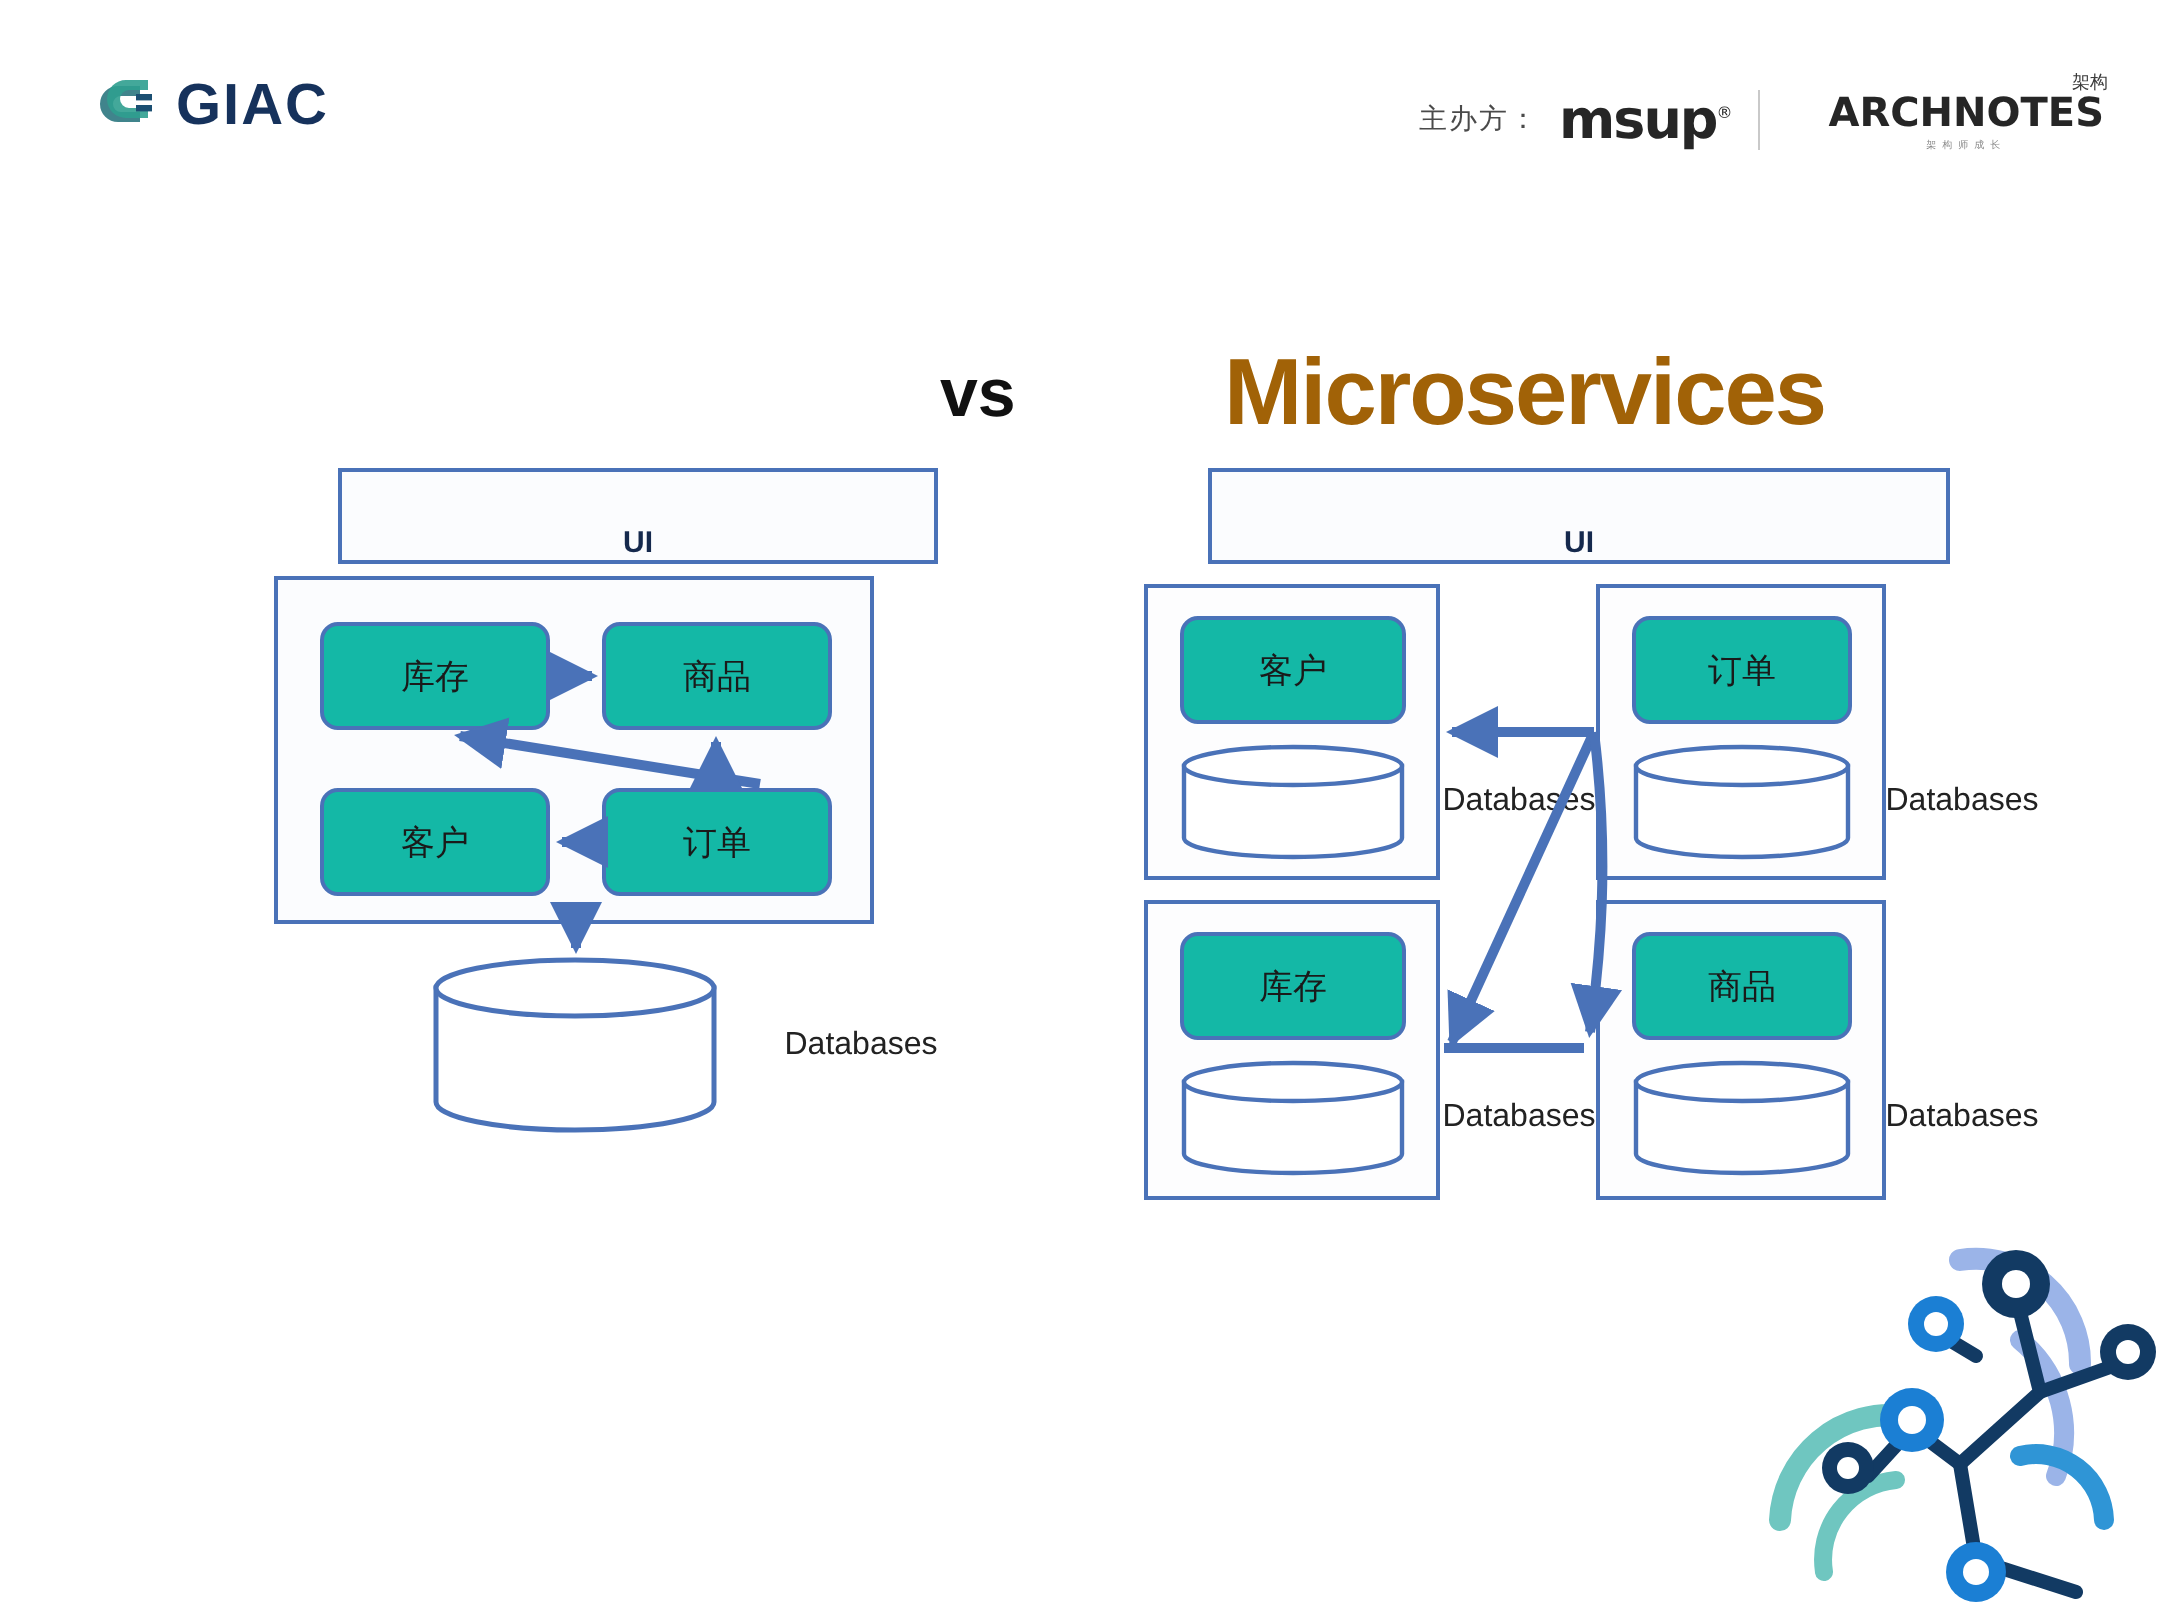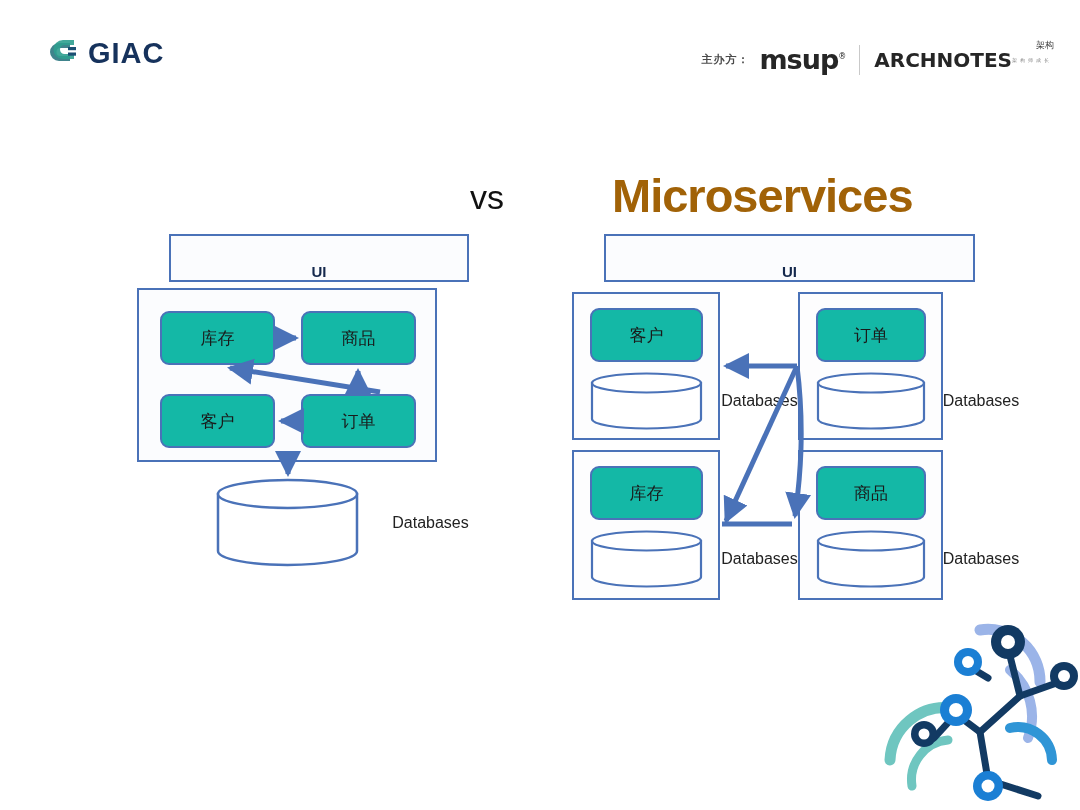--- a/index.html
+++ b/index.html
@@ -11,39 +11,39 @@
   }
   .slide{position:absolute;inset:0;}
 
   
   .giac-logo{position:absolute;left:48px;top:36px;display:flex;align-items:center;gap:6px;}
   .giac-mark{width:34px;height:34px;position:relative;}
   .giac-word{font-size:29px;font-weight:700;color:#16325c;letter-spacing:1px;
              font-family:"Liberation Sans","DejaVu Sans",sans-serif;}
 
   .sponsor{position:absolute;right:28px;top:44px;display:flex;align-items:center;gap:10px;}
-  .sponsor-label{font-size:11px;color:#4a4a4a;letter-spacing:1px;
-                 font-family:"DejaVu Sans",sans-serif;font-weight:bold;}
+  .sponsor-label{font-size:14px;color:#4a4a4a;letter-spacing:1px;
+                 font-family:"DejaVu Sans",sans-serif;}
   .msup{font-size:27px;font-weight:700;color:#262626;letter-spacing:-1px;position:relative;
         font-family:"DejaVu Sans",sans-serif;}
   .msup sup{font-size:8px;vertical-align:super;font-weight:400;}
   .sponsor-divider{width:1px;height:30px;background:#c9c9c9;margin:0 4px;}
-  .archnotes{position:relative;display:flex;flex-direction:row;align-items:center;}
+  .archnotes{position:relative;display:flex;flex-direction:column;align-items:center;margin-left:20px;}
   .archnotes-cn{font-size:9px;color:#3a3a3a;position:absolute;top:-9px;right:-2px;
                 font-family:"DejaVu Sans",sans-serif;}
   .archnotes-main{font-size:20px;font-weight:700;color:#262626;letter-spacing:0px;
                   font-family:"DejaVu Sans",sans-serif;}
   .archnotes-sub{font-size:5px;color:#8a8a8a;letter-spacing:3px;margin-top:1px;
                  font-family:"DejaVu Sans",sans-serif;}
 
   
   .title-row{position:absolute;left:0;top:168px;width:1080px;height:60px;}
   .t-mono{position:absolute;left:199px;top:0;font-size:47px;font-weight:700;color:#111;
           letter-spacing:-1px;font-family:"Liberation Sans Narrow","Liberation Sans",sans-serif;}
-  .t-vs{position:absolute;left:470px;top:10px;font-size:34px;font-weight:400;color:#111;
+  .t-vs{position:absolute;left:470px;top:10px;font-size:34px;font-weight:700;color:#111;
         font-family:"Liberation Sans Narrow","Liberation Sans",sans-serif;}
   .t-micro{position:absolute;left:612px;top:0;font-size:47px;font-weight:700;color:#a16207;
            letter-spacing:-1px;font-family:"Liberation Sans Narrow","Liberation Sans",sans-serif;}
 
   
   .box{position:absolute;box-sizing:border-box;background:#fbfcfe;border:2px solid #4a72b8;}
   .ui-bar{display:flex;align-items:flex-end;justify-content:center;
           font-size:15px;font-weight:700;color:#15294d;margin-left:32px;}
   .svc-outer{border:2px solid #4a72b8;background:#fdfdfe;}
   .rbox{position:absolute;box-sizing:border-box;border:2px solid #4a72b8;border-radius:9px;

